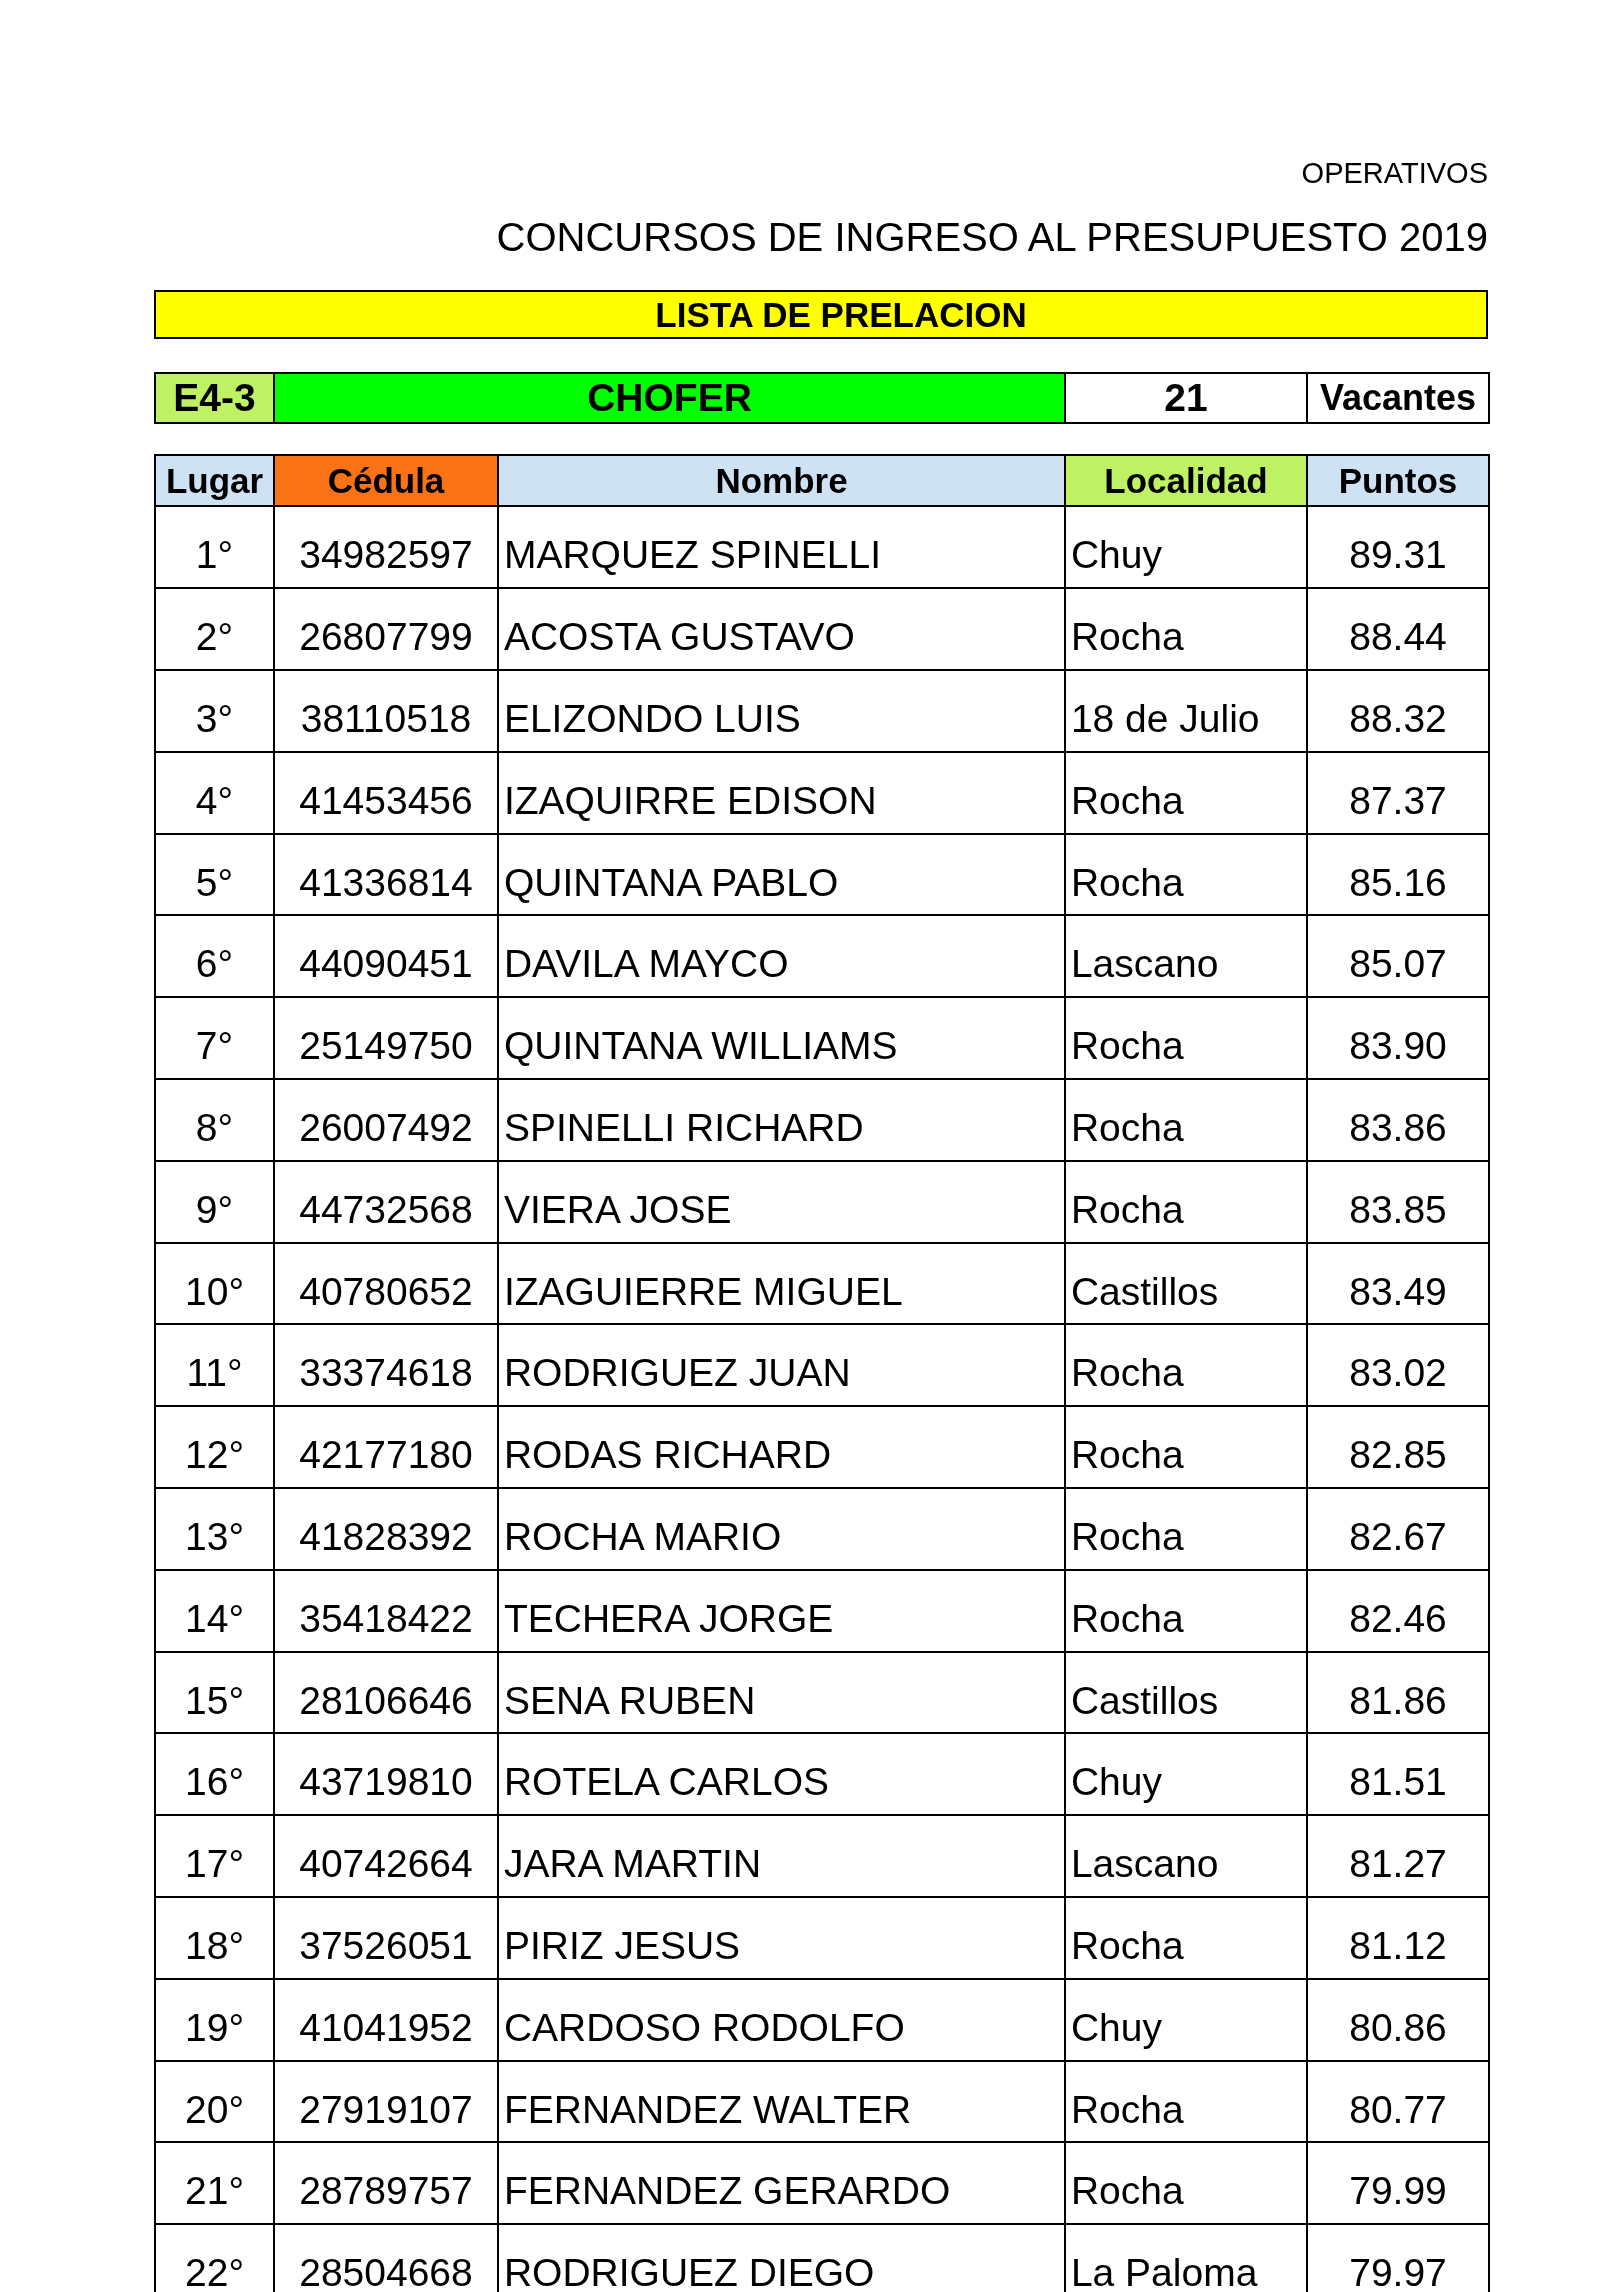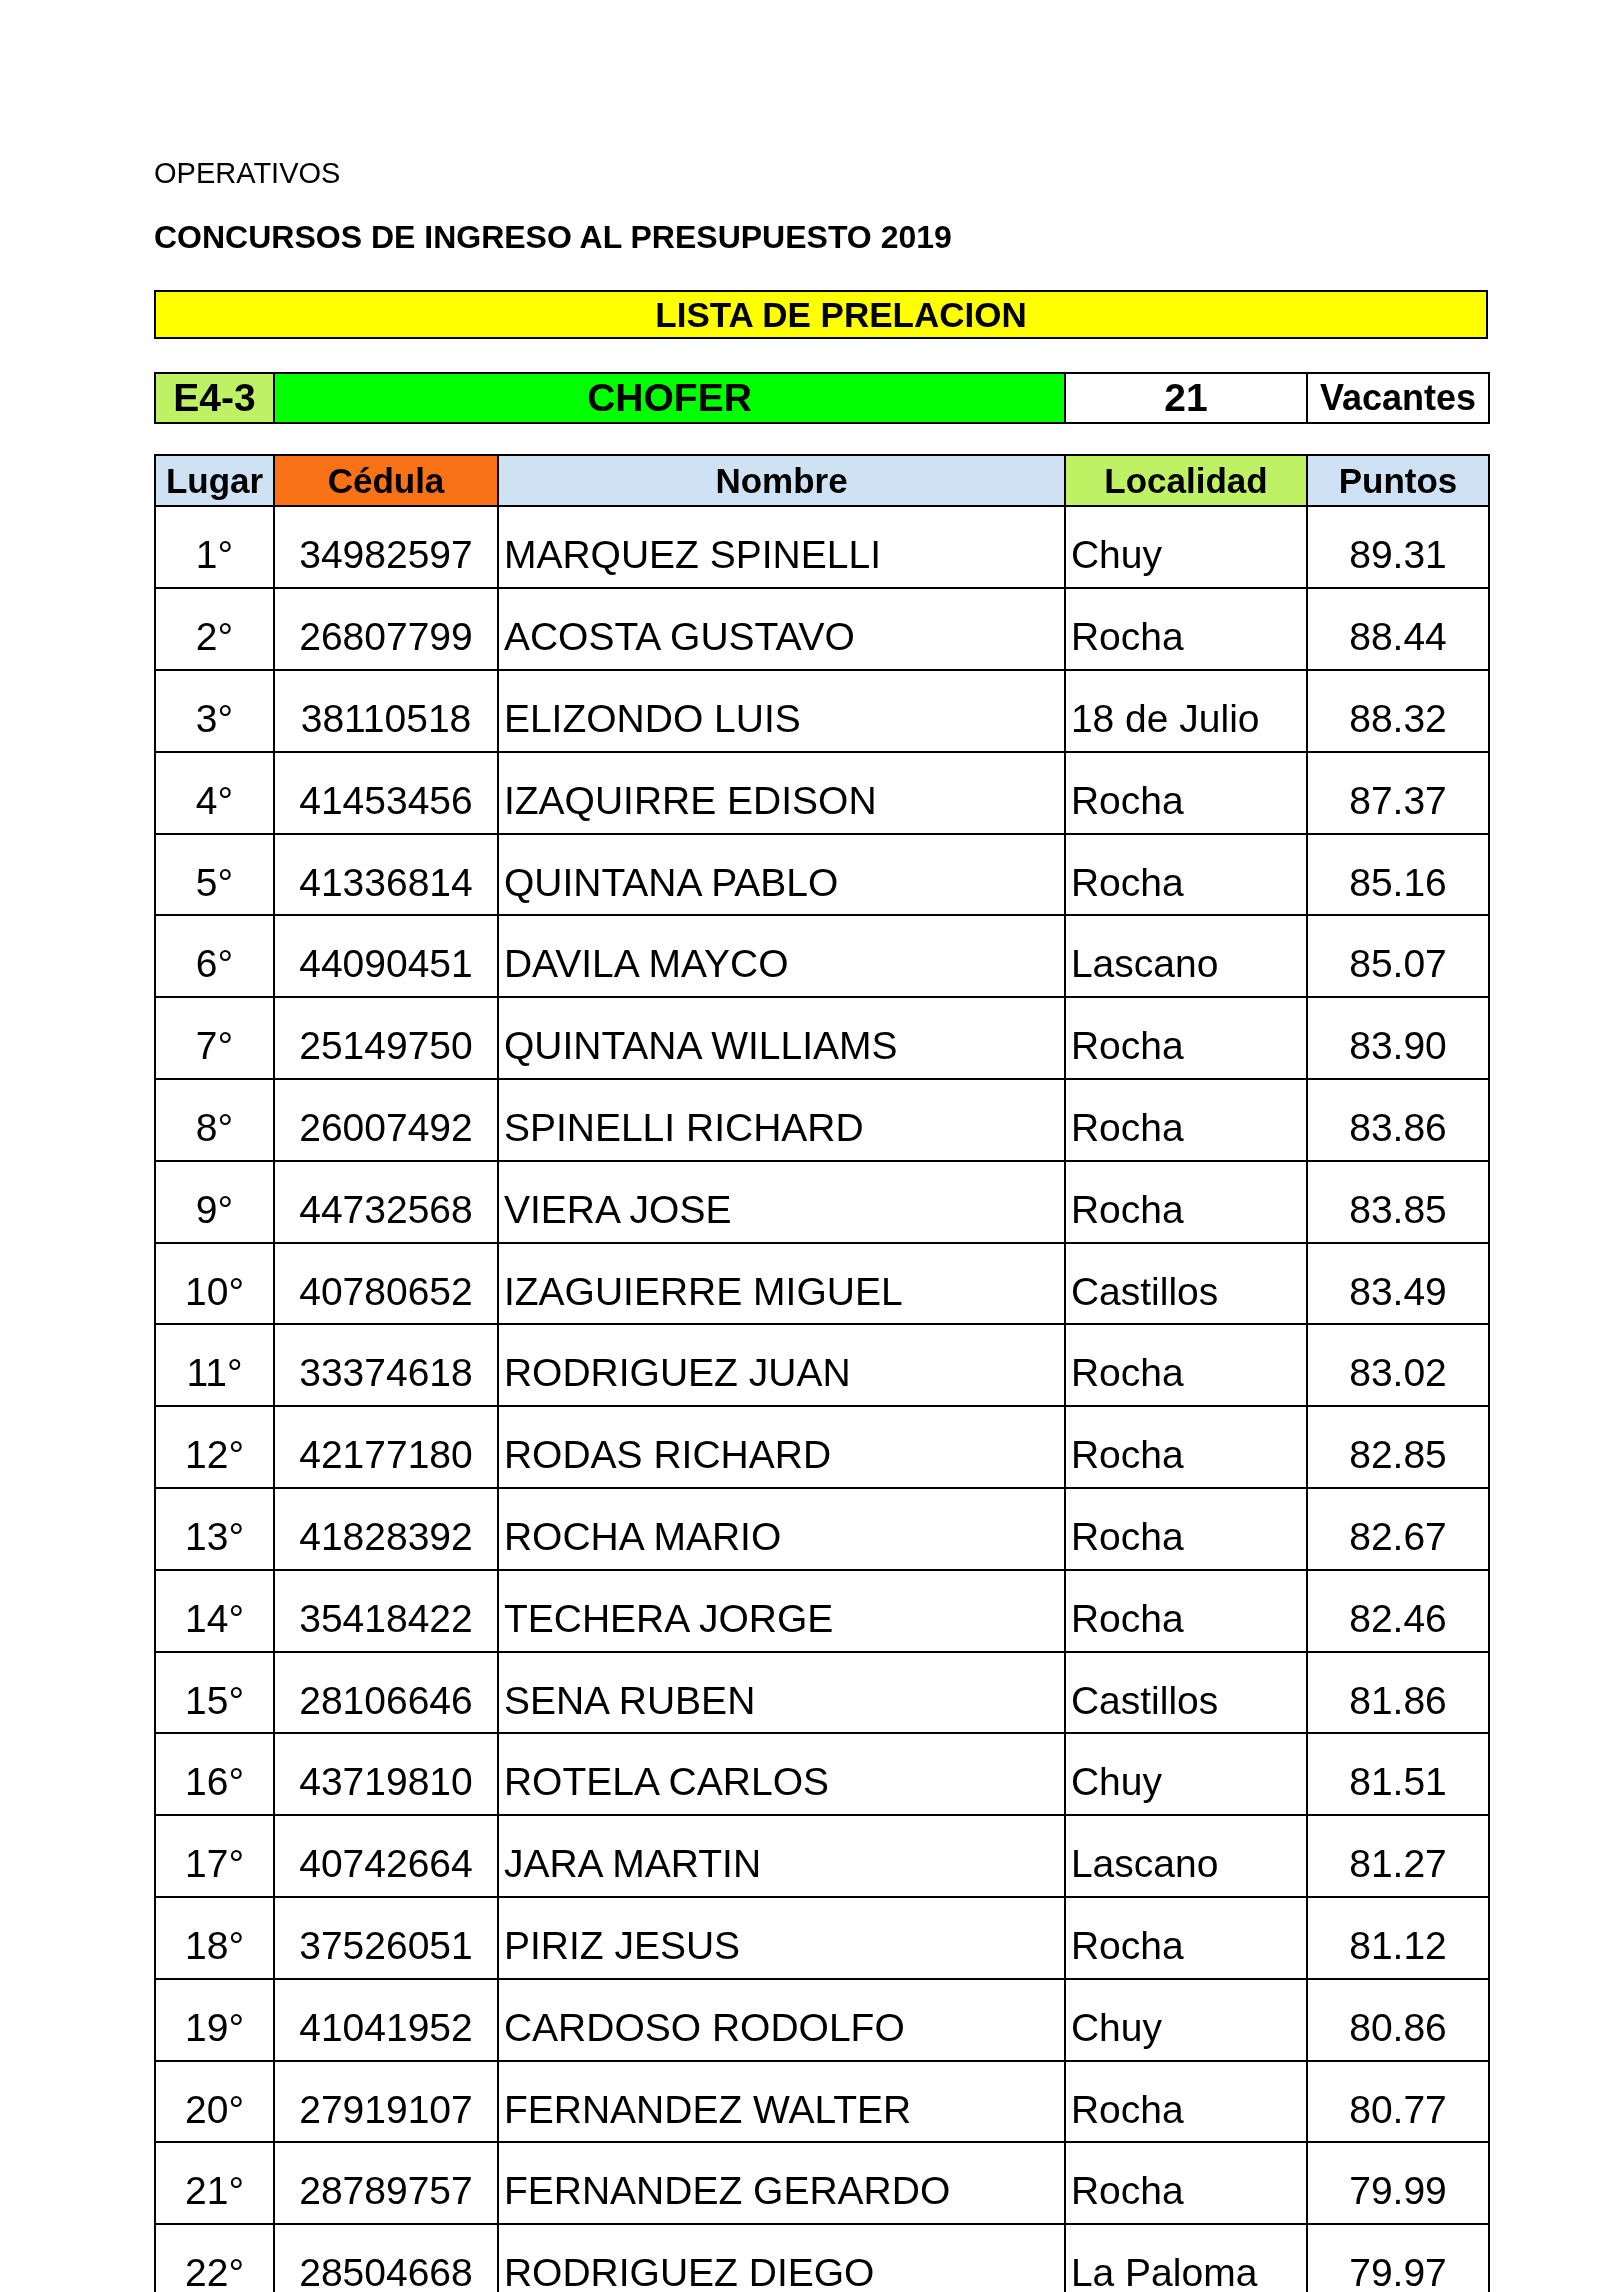--- a/index.html
+++ b/index.html
@@ -13,30 +13,30 @@
     width: 1621px;
     height: 2293px;
     overflow: hidden;
   }
   .sheet {
     width: 1334px;
     margin-left: 154px;
   }
   .supertitle {
     padding-top: 157px;
-    text-align: left;
+    text-align: right;
     font-size: 29px;
     font-weight: normal;
     line-height: 33px;
   }
   .title {
     margin-top: 27.4px;
-    text-align: left;
-    font-size: 32px;
-    font-weight: bold;
+    text-align: right;
+    font-size: 40px;
+    font-weight: normal;
     line-height: 41px;
   }
   .banner {
     margin-top: 32px;
     background: #ffff00;
     border: 2px solid #000000;
     height: 45px;
     line-height: 45px;
     text-align: center;
     font-size: 35px;

